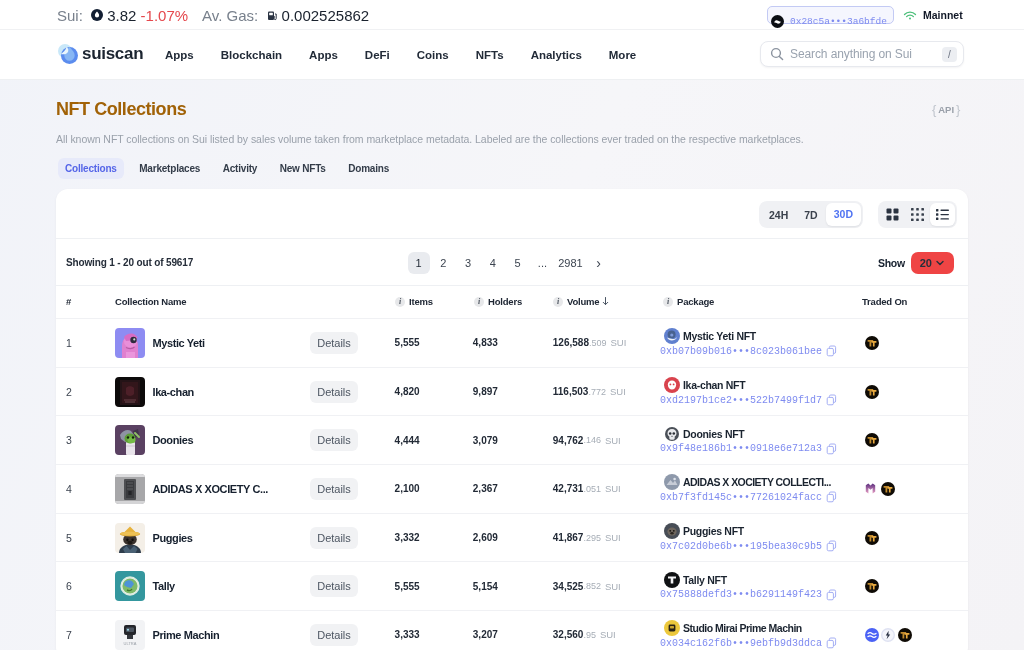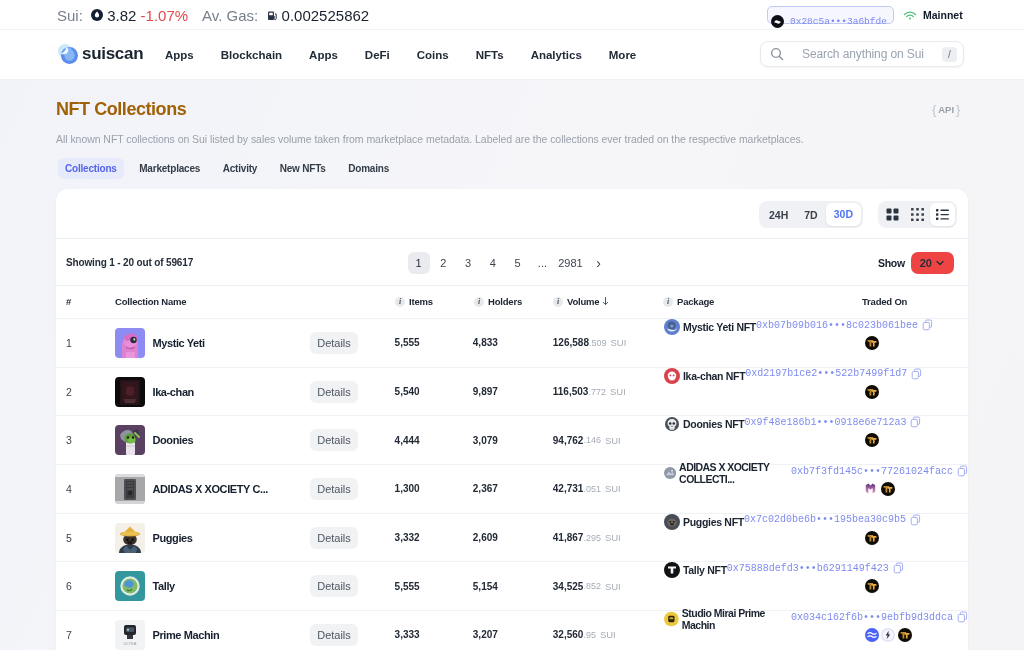--- a/index.html
+++ b/index.html
@@ -6,21 +6,21 @@
 html,body { width:1024px; height:650px; overflow:hidden; }
 body { font-family:"Liberation Sans", sans-serif; background:linear-gradient(115deg,#f1f3f9 0%,#f6f6f9 50%,#f4f3f6 100%); position:relative; }
 .topbar { position:absolute; top:0; left:0; width:1024px; height:30px; background:#fff; border-bottom:1px solid #f0f1f3; }
 .topbar .inner { position:absolute; left:57px; top:0; height:30px; display:flex; align-items:center; font-size:15px; color:#1a222e; }
 .lbl { color:#78808c; }
 .red { color:#e5484d; }
 .navbar { position:absolute; top:30px; left:0; width:1024px; height:50px; background:#fff; border-bottom:1px solid #eef0f2; }
 .logo { position:absolute; left:57px; top:13px; display:flex; align-items:center; }
 .logo .txt { font-size:17px; font-weight:700; color:#1b2430; letter-spacing:-0.3px; margin-left:4px; }
 .navlinks { position:absolute; left:165px; top:0; height:50px; display:flex; align-items:center; gap:27px; font-size:11.5px; font-weight:700; color:#222b38; }
-.search { position:absolute; left:760px; top:11px; width:204px; height:26px; background:#fff; border:1px solid #e7e9ee; border-radius:8px; box-shadow:0 1px 2px rgba(16,24,40,.05); display:flex; align-items:center; padding:0 6px 0 9px;gap:12px; }
+.search { position:absolute; left:760px; top:11px; width:204px; height:26px; background:#fff; border:1px solid #e7e9ee; border-radius:8px; box-shadow:0 1px 2px rgba(16,24,40,.05); display:flex; align-items:center; padding:0 6px 0 9px; }
 .search .ph { color:#9aa3af; font-size:12px; margin-left:6px; flex:1; letter-spacing:-0.1px; }
 .search .slash { width:15px; height:15px; background:#eceef2; border-radius:4px; color:#6b7280; font-size:10px; display:flex; align-items:center; justify-content:center; }
 .walletpill { position:absolute; left:767px; top:6px; height:18px; width:127px; border:1px solid #c3caf4; background:#f5f6fe; border-radius:5px; display:flex; align-items:center; padding:12px 0 0 3px; }
 .walletpill .addr { font-family:"Liberation Mono", monospace; font-size:9.5px; color:#7d8af0; margin-left:6px; }
 .mainnet { position:absolute; left:902px; top:0; height:30px; display:flex; align-items:center; font-size:10.5px; font-weight:700; color:#111827; }
 .h1 { position:absolute; left:56px; top:99px; font-size:18px; font-weight:700; color:#a16207; letter-spacing:-0.45px; line-height:20px; }
 .api { position:absolute; left:932px; top:102px; font-size:9.5px; font-weight:700; color:#9aa0aa; display:flex; align-items:center; }
 .api .br { font-size:13px; font-weight:400; color:#c0c5cd; }
 .subtitle { position:absolute; left:56px; top:133px; font-size:10.5px; color:#9aa1ab; letter-spacing:-0.05px; }
 .tabs { position:absolute; left:65px; top:158px; display:flex; align-items:center; height:21px; gap:22.5px; }
@@ -48,21 +48,21 @@
 .c-thumb { left:58.5px; }
 .thumb { width:30px; height:30px; border-radius:4px; overflow:hidden; display:block; }
 .c-name { left:96.5px; font-size:11px; font-weight:700; color:#16202e; letter-spacing:-0.4px; }
 .c-det { left:254px; }
 .detbtn { width:48px; height:22px; background:#f1f2f4; border-radius:6px; font-size:11px; color:#4d5662; display:flex; align-items:center; justify-content:center; }
 .c-items { left:338.6px; font-size:10px; font-weight:700; color:#222a36; }
 .c-hold { left:416.8px; font-size:10px; font-weight:700; color:#222a36; }
 .c-vol { left:496.8px; font-size:10px; font-weight:700; color:#222a36; }
 .c-vol .dec { font-size:9px; font-weight:400; color:#a6adb6; }
 .c-vol .sui { font-size:9.5px; font-weight:400; color:#a6adb6; margin-left:4px; }
-.c-pkg { left:604px; flex-direction:row; align-items:flex-start !important; justify-content:center; }
+.c-pkg { left:604px; flex-direction:column; align-items:flex-start !important; justify-content:center; }
 .pkg-top { display:flex; align-items:center; height:16px; margin-bottom:1px; margin-left:4px; }
 .pkg-top .nm { font-size:10.5px; font-weight:700; color:#1a232f; margin-left:3px; letter-spacing:-0.3px; }
 .pkg-addr { display:flex; align-items:center; font-family:"Liberation Mono", monospace; font-size:10px; color:#7e8bf0; }
 .c-traded { left:809px; }
 .ticon { margin-right:2.4px; display:flex; }
 .ihdr { display:inline-flex; width:10px; height:10px; background:#e7e8ea; border-radius:50%; color:#4d545e; font-size:8px; align-items:center; justify-content:center; margin-right:4px; font-weight:700; font-style:italic; font-family:"Liberation Serif",serif; flex:none; }
 </style>
 </head>
 <body>
 
@@ -277,21 +277,21 @@
             <rect x="7" y="5" width="16" height="21" fill="#33161b"></rect>
             <path d="M11 11c2-2.5 6-2.5 8 0v6c-2 2.5-6 2.5-8 0z" fill="#4d1f28"></path>
             <path d="M9 23h12" stroke="#58333a" stroke-width="1.4"></path>
             <path d="M10 25h10" stroke="#6b4a50" stroke-width="1"></path>
           </svg>
         </div>
     <div class="cell c-name">Ika-chan</div>
     <div class="cell c-det">
           <span class="detbtn">Details</span>
         </div>
-    <div class="cell c-items">5,540</div>
+    <div class="cell c-items">4,820</div>
     <div class="cell c-hold">9,897</div>
     <div class="cell c-vol">116,503<span class="dec">.772</span><span class="sui">SUI</span></div>
     <div class="cell c-pkg">
       <div class="pkg-top">
             <svg width="16" height="16" viewBox="0 0 16 16">
               <circle cx="8" cy="8" r="8" fill="#d9434d"></circle>
               <path d="M8 3.4c2.4 0 4.2 1.8 4.2 4.2 0 3-2 5-4.2 5s-4.2-2-4.2-5C3.8 5.2 5.6 3.4 8 3.4z" fill="#fff"></path>
               <circle cx="6.4" cy="7.4" r="0.9" fill="#d9434d"></circle>
               <circle cx="9.6" cy="7.4" r="0.9" fill="#d9434d"></circle>
             </svg>
@@ -373,21 +373,21 @@
             <rect x="9" y="5" width="12" height="21" rx="1" fill="#4e4f52"></rect>
             <rect x="11" y="7" width="8" height="17" fill="#3a3b3e"></rect>
             <path d="M12 9h6M12 12h6M12 15h6" stroke="#5d5e61" stroke-width="1"></path>
             <rect x="13.4" y="17" width="3.2" height="4" fill="#232427"></rect>
           </svg>
         </div>
     <div class="cell c-name">ADIDAS X XOCIETY C...</div>
     <div class="cell c-det">
           <span class="detbtn">Details</span>
         </div>
-    <div class="cell c-items">1,300</div>
+    <div class="cell c-items">2,100</div>
     <div class="cell c-hold">2,367</div>
     <div class="cell c-vol">42,731<span class="dec">.051</span><span class="sui">SUI</span></div>
     <div class="cell c-pkg">
       <div class="pkg-top">
             <svg width="16" height="16" viewBox="0 0 16 16">
               <circle cx="8" cy="8" r="8" fill="#8e99ab"></circle>
               <path d="M2.5 11l4-5 2.5 3 2-2.5 2.5 4.5z" fill="#c7ccd6"></path>
               <circle cx="10.6" cy="5" r="1.3" fill="#dfe3ea"></circle>
             </svg>
             <span class="nm" style="letter-spacing:-0.55px">ADIDAS X XOCIETY COLLECTI...</span>

